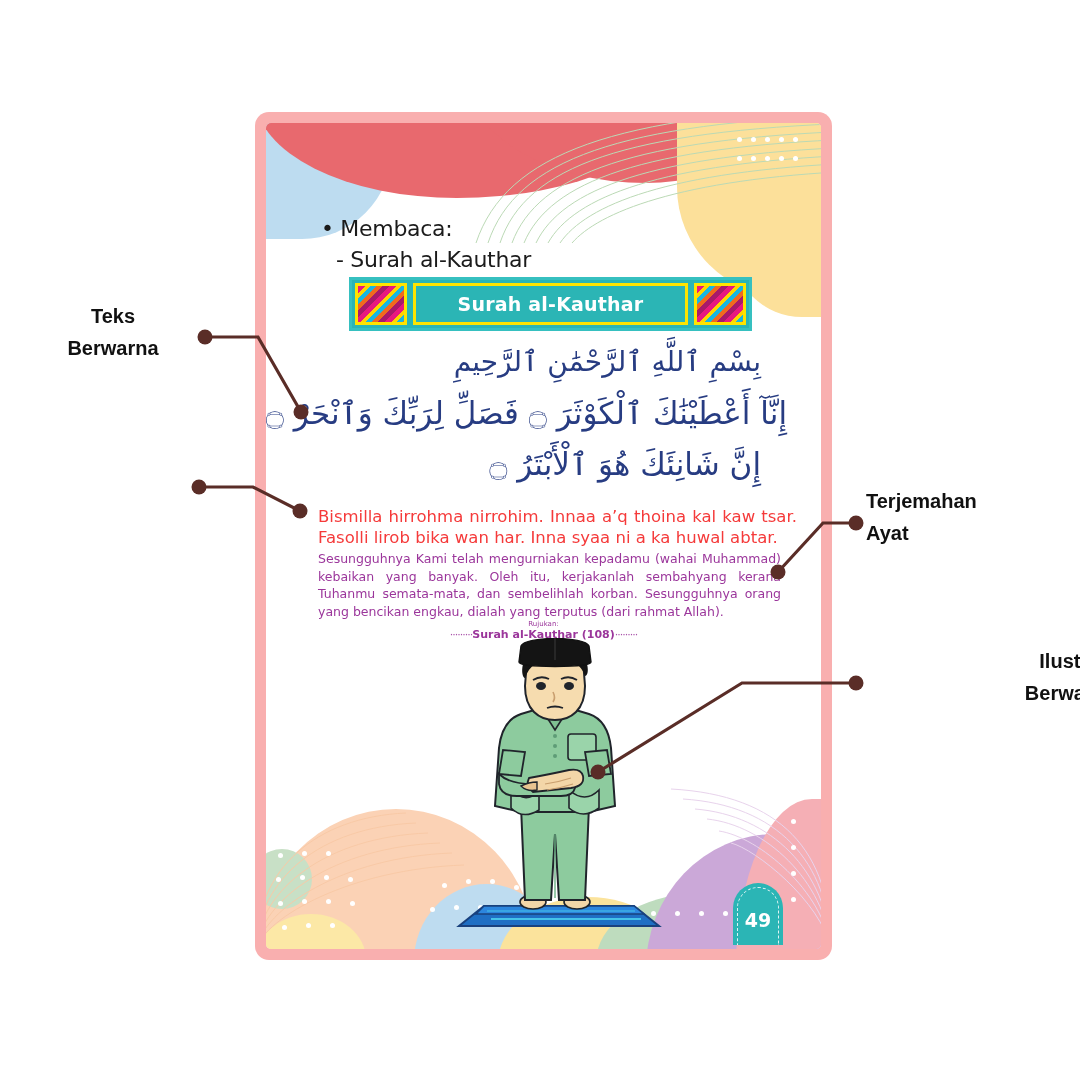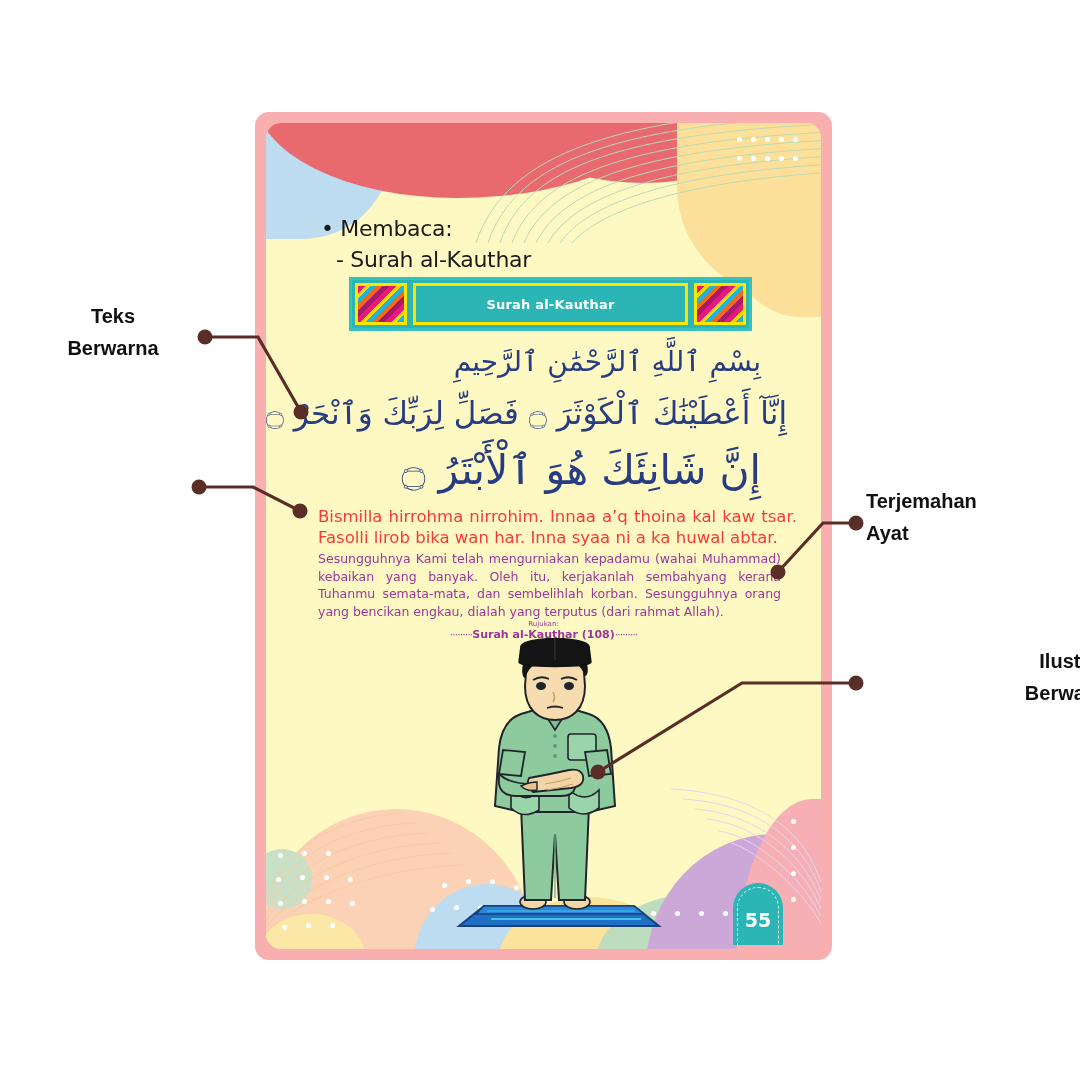--- a/index.html
+++ b/index.html
@@ -30,22 +30,22 @@
     left:255px;top:112px;
     width:577px;height:848px;
     background:#F9AFAF;
     border-radius:14px;
     box-sizing:border-box;
     padding:11px;
   }
   #book-page-inner{
     position:relative;
     width:100%;height:100%;
-    background:#fef9c3;
-    border-radius:15px;
+    background:#ffffff;
+    border-radius:5px;
     overflow:hidden;
   }
 
   
   .deco{position:absolute;pointer-events:none;}
   .deco-top-blue{
     left:-4px;top:-4px;width:130px;height:120px;
     background:#BDDCF0;
     border-radius:0 0 90px 0;
   }
@@ -152,36 +152,36 @@
     display:flex;align-items:center;justify-content:center;
   }
   .patch{
     width:52px;margin:3px;border:3px solid #FFE400;box-sizing:border-box;
     background:
       repeating-linear-gradient(135deg,
         #E8187F 0 5px, #FFD400 5px 9px, #19B6E0 9px 13px,
         #F06A1E 13px 17px, #A8196B 17px 22px);
   }
   #surah-banner-label{
-    color:#ffffff;font-size:13px;font-weight:700;
+    color:#ffffff;font-size:19px;font-weight:700;
     font-family:"DejaVu Sans", sans-serif;letter-spacing:0.2px;
   }
 
   
   .arabic{
     position:absolute;
     color:#273C82;
     font-family:"DejaVu Sans", sans-serif;
     direction:rtl;
     text-align:right;
     white-space:nowrap;
   }
   #arabic-line-1{left:0;right:60px;top:222px;font-size:28px;}
   #arabic-line-2{left:0;right:34px;top:272px;font-size:31px;}
-  #arabic-line-3{left:0;right:60px;top:323px;font-size:41px;}
+  #arabic-line-3{left:0;right:60px;top:323px;font-size:31px;}
 
   
   #rumi-text{
     position:absolute;left:52px;right:24px;top:383px;
     color:#F53A3A;font-size:16.5px;line-height:21px;
     font-family:"DejaVu Sans", sans-serif;
     text-align:justify;
   }
 
   
@@ -414,21 +414,21 @@
             <ellipse cx="112" cy="48" rx="5" ry="4" fill="#20242B"></ellipse>
             <ellipse cx="140" cy="48" rx="5" ry="4" fill="#20242B"></ellipse>
             <path d="M104,42 q8,-5 16,-1" fill="none" stroke="#20242B" stroke-width="1.8"></path>
             <path d="M132,41 q8,-4 16,1" fill="none" stroke="#20242B" stroke-width="1.8"></path>
             <path d="M124,54 q3,6 0,10" fill="none" stroke="#C99F6F" stroke-width="1.6"></path>
             <path d="M118,70 q8,-3 16,0" fill="none" stroke="#20242B" stroke-width="1.8"></path>
           </g>
         </svg>
 
         <div id="page-number-badge">
-          <span id="page-number">55</span>
+          <span id="page-number">49</span>
         </div>
 
       </div>
     </div>
   </div>
 
   <div class="callout-label" id="callout-teks-berwarna">
     <div style="white-space:pre-line">Teks
 Berwarna</div>
   </div>

